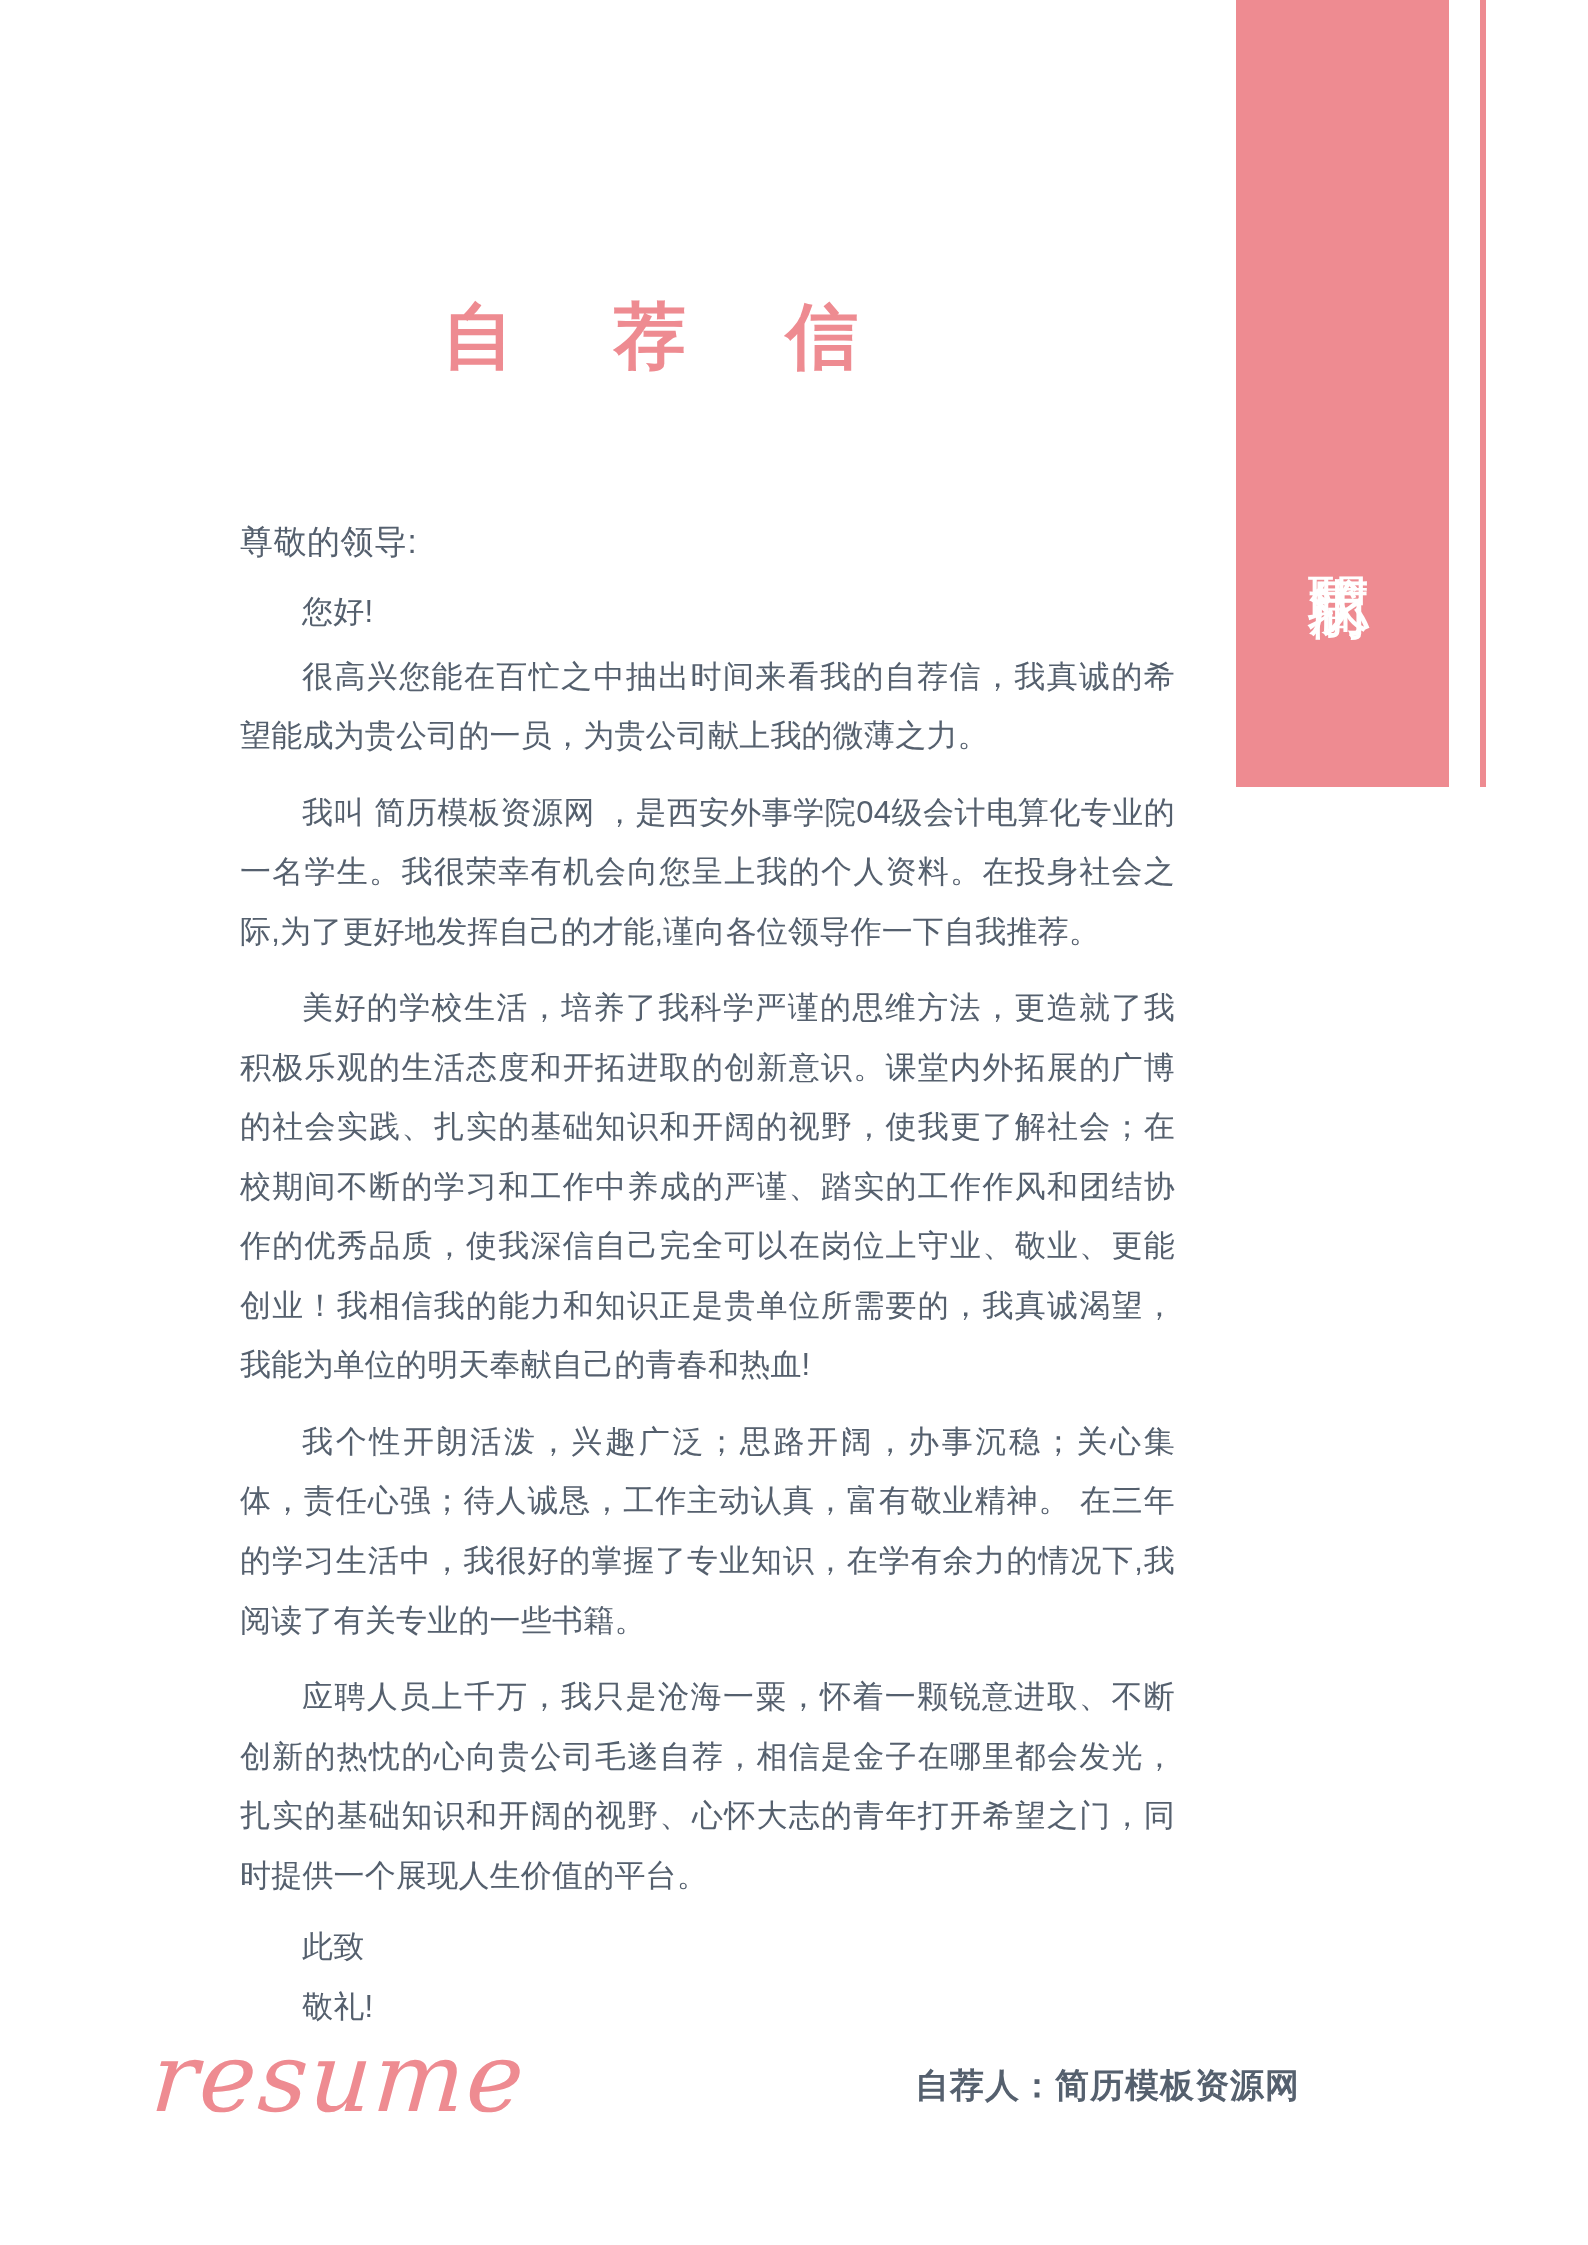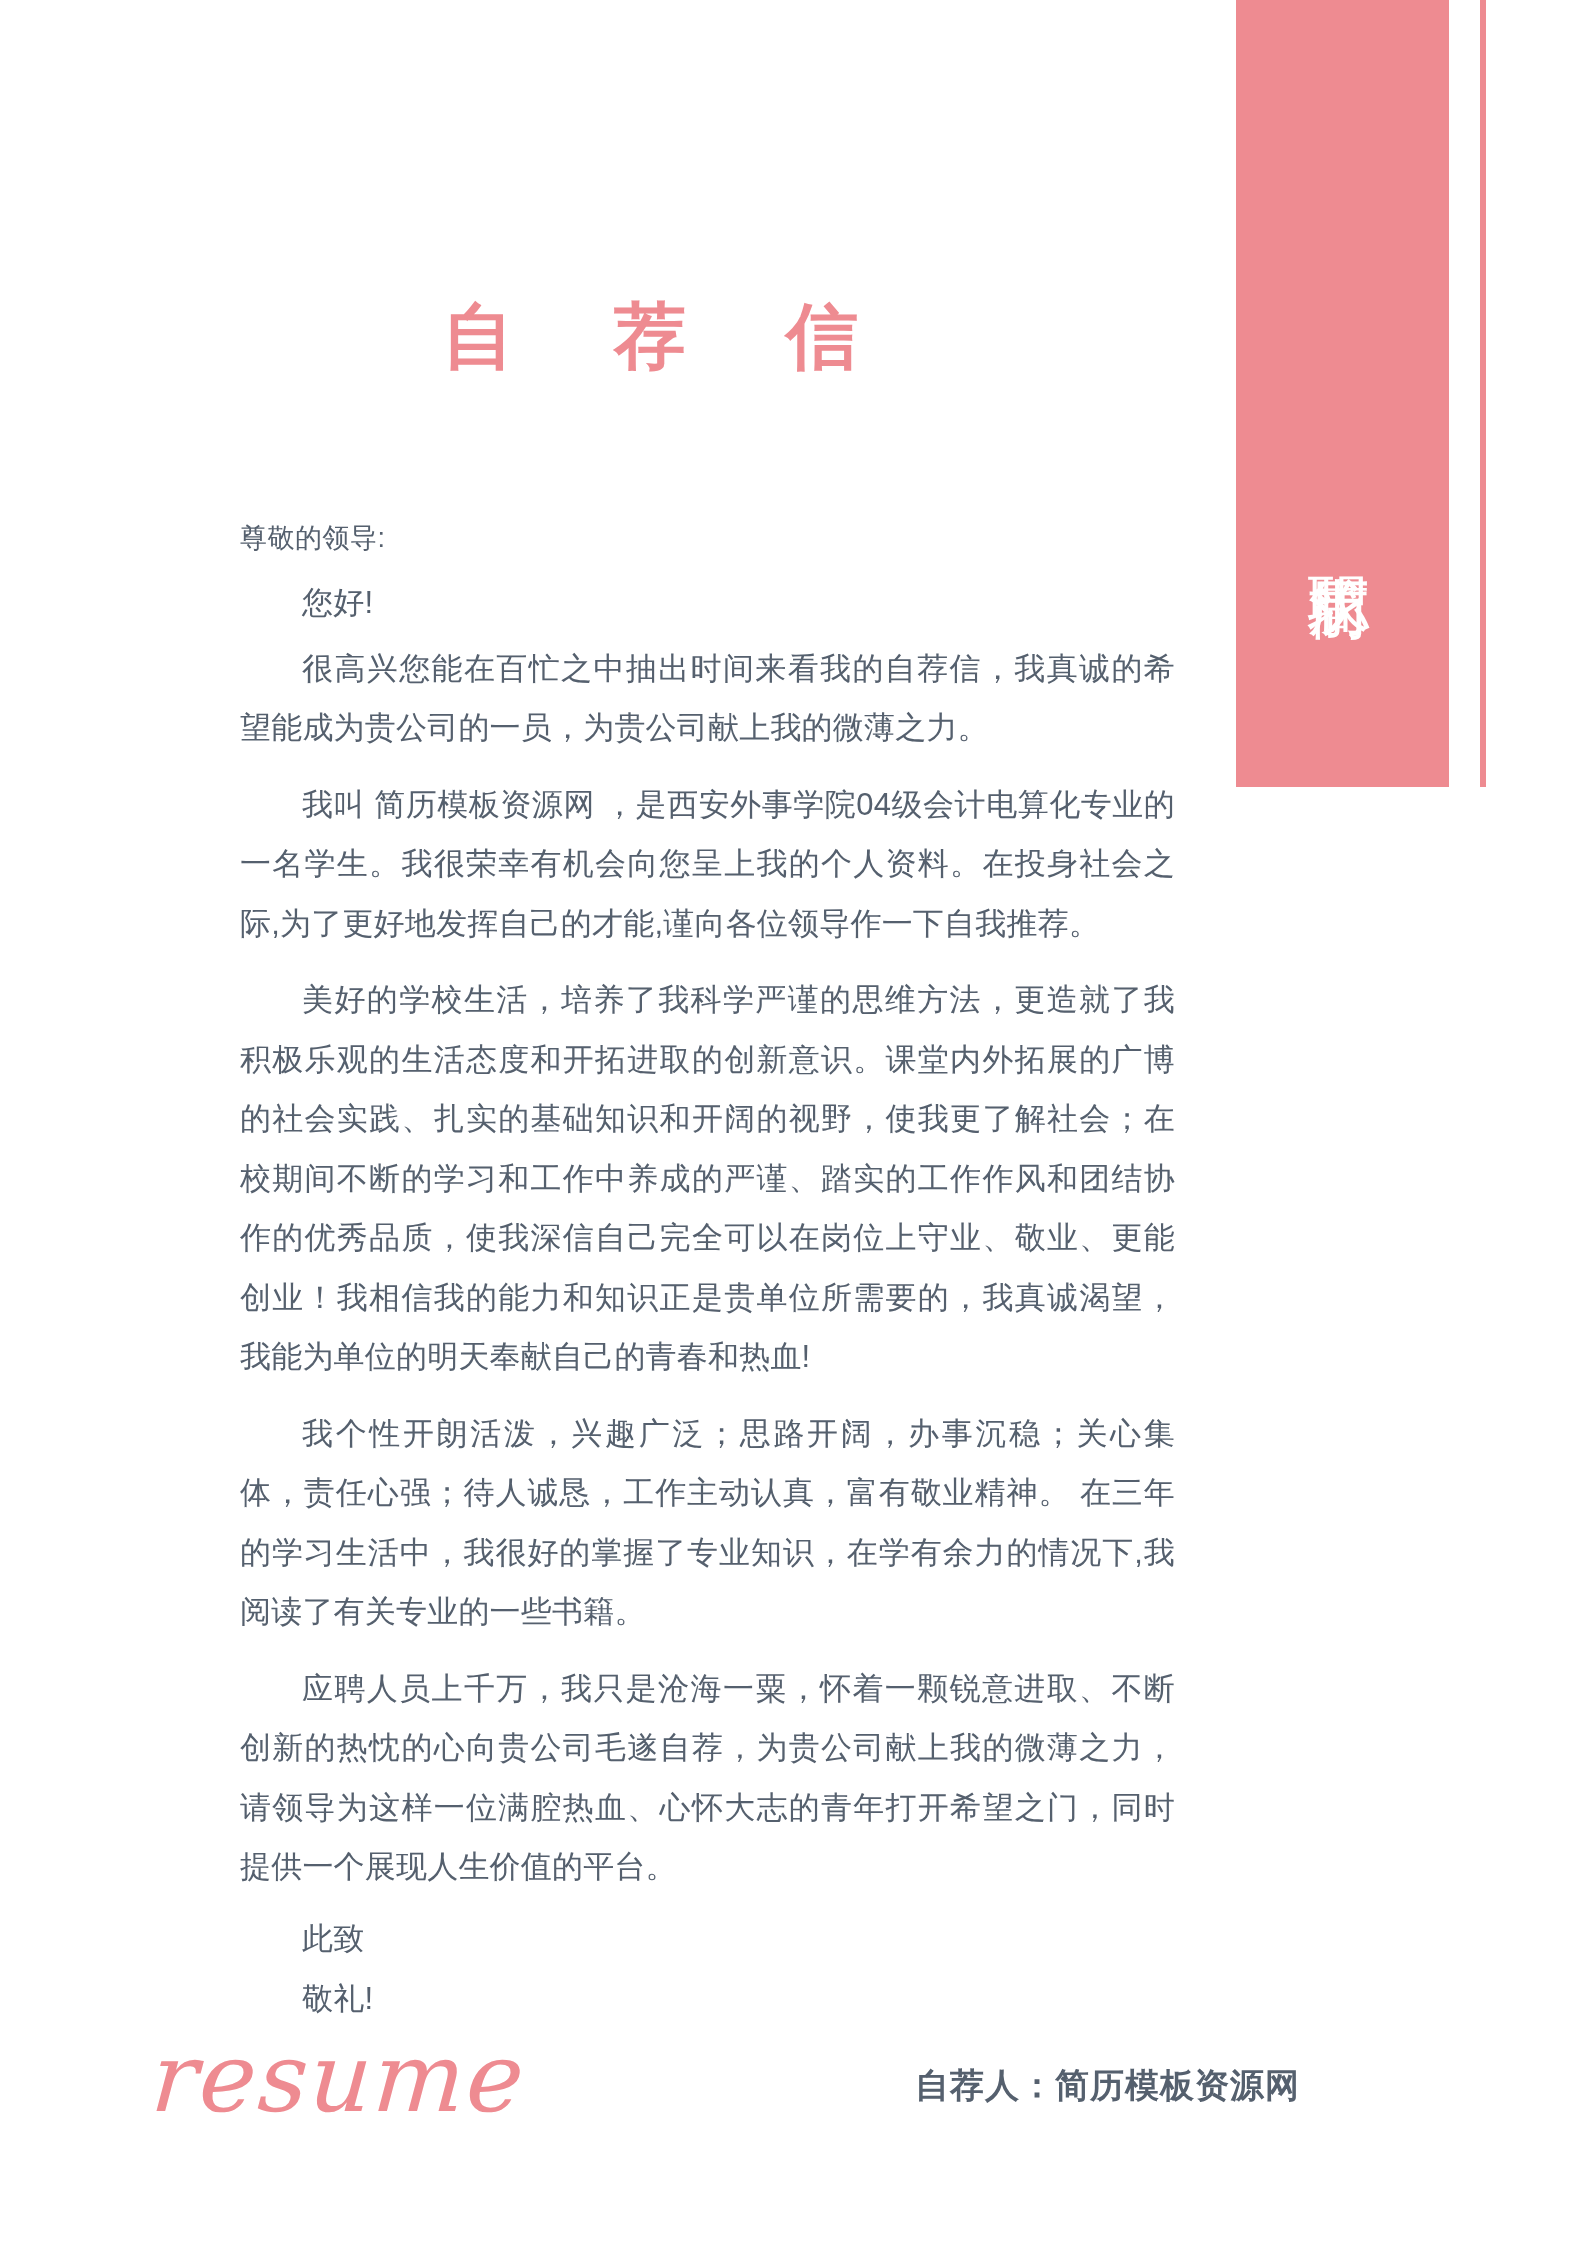--- a/index.html
+++ b/index.html
@@ -71,21 +71,21 @@
 
   
   .letter {
     position: absolute;
     left: 240px;
     top: 520px;
     width: 935px;
     color: #55606e;
   }
   .salutation {
-    font-size: 27px;
+    font-size: 33px;
     line-height: 1.35;
     margin: 0 0 22px 0;
     letter-spacing: 0.5px;
   }
   .para {
     font-size: 31px;
     line-height: 1.92;
     margin: 0 0 17px 0;
     text-indent: 62px;
     text-align: justify;
@@ -141,21 +141,21 @@
   <p class="closing-line">您好!</p>
 
   <p class="para">很高兴您能在百忙之中抽出时间来看我的自荐信，我真诚的希望能成为贵公司的一员，为贵公司献上我的微薄之力。</p>
 
   <p class="para">我叫 简历模板资源网 ，是西安外事学院04级会计电算化专业的一名学生。我很荣幸有机会向您呈上我的个人资料。在投身社会之际,为了更好地发挥自己的才能,谨向各位领导作一下自我推荐。</p>
 
   <p class="para">美好的学校生活，培养了我科学严谨的思维方法，更造就了我积极乐观的生活态度和开拓进取的创新意识。课堂内外拓展的广博的社会实践、扎实的基础知识和开阔的视野，使我更了解社会；在校期间不断的学习和工作中养成的严谨、踏实的工作作风和团结协作的优秀品质，使我深信自己完全可以在岗位上守业、敬业、更能创业！我相信我的能力和知识正是贵单位所需要的，我真诚渴望，我能为单位的明天奉献自己的青春和热血!</p>
 
   <p class="para">我个性开朗活泼，兴趣广泛；思路开阔，办事沉稳；关心集体，责任心强；待人诚恳，工作主动认真，富有敬业精神。 在三年的学习生活中，我很好的掌握了专业知识，在学有余力的情况下,我阅读了有关专业的一些书籍。</p>
 
-  <p class="para">应聘人员上千万，我只是沧海一粟，怀着一颗锐意进取、不断创新的热忱的心向贵公司毛遂自荐，为贵公司献上我的微薄之力，请领导为这样一位满腔热血、心怀大志的青年打开希望之门，同时提供一个展现人生价值的平台。</p>
+  <p class="para">应聘人员上千万，我只是沧海一粟，怀着一颗锐意进取、不断创新的热忱的心向贵公司毛遂自荐，相信是金子在哪里都会发光，扎实的基础知识和开阔的视野、心怀大志的青年打开希望之门，同时提供一个展现人生价值的平台。</p>
 
 
   <p class="closing-line">此致</p>
 
   <p class="closing-line">敬礼!</p>
 </div>
 
 <div class="footer-resume">resume</div>
 
 <div class="footer-sign">自荐人：简历模板资源网</div>

